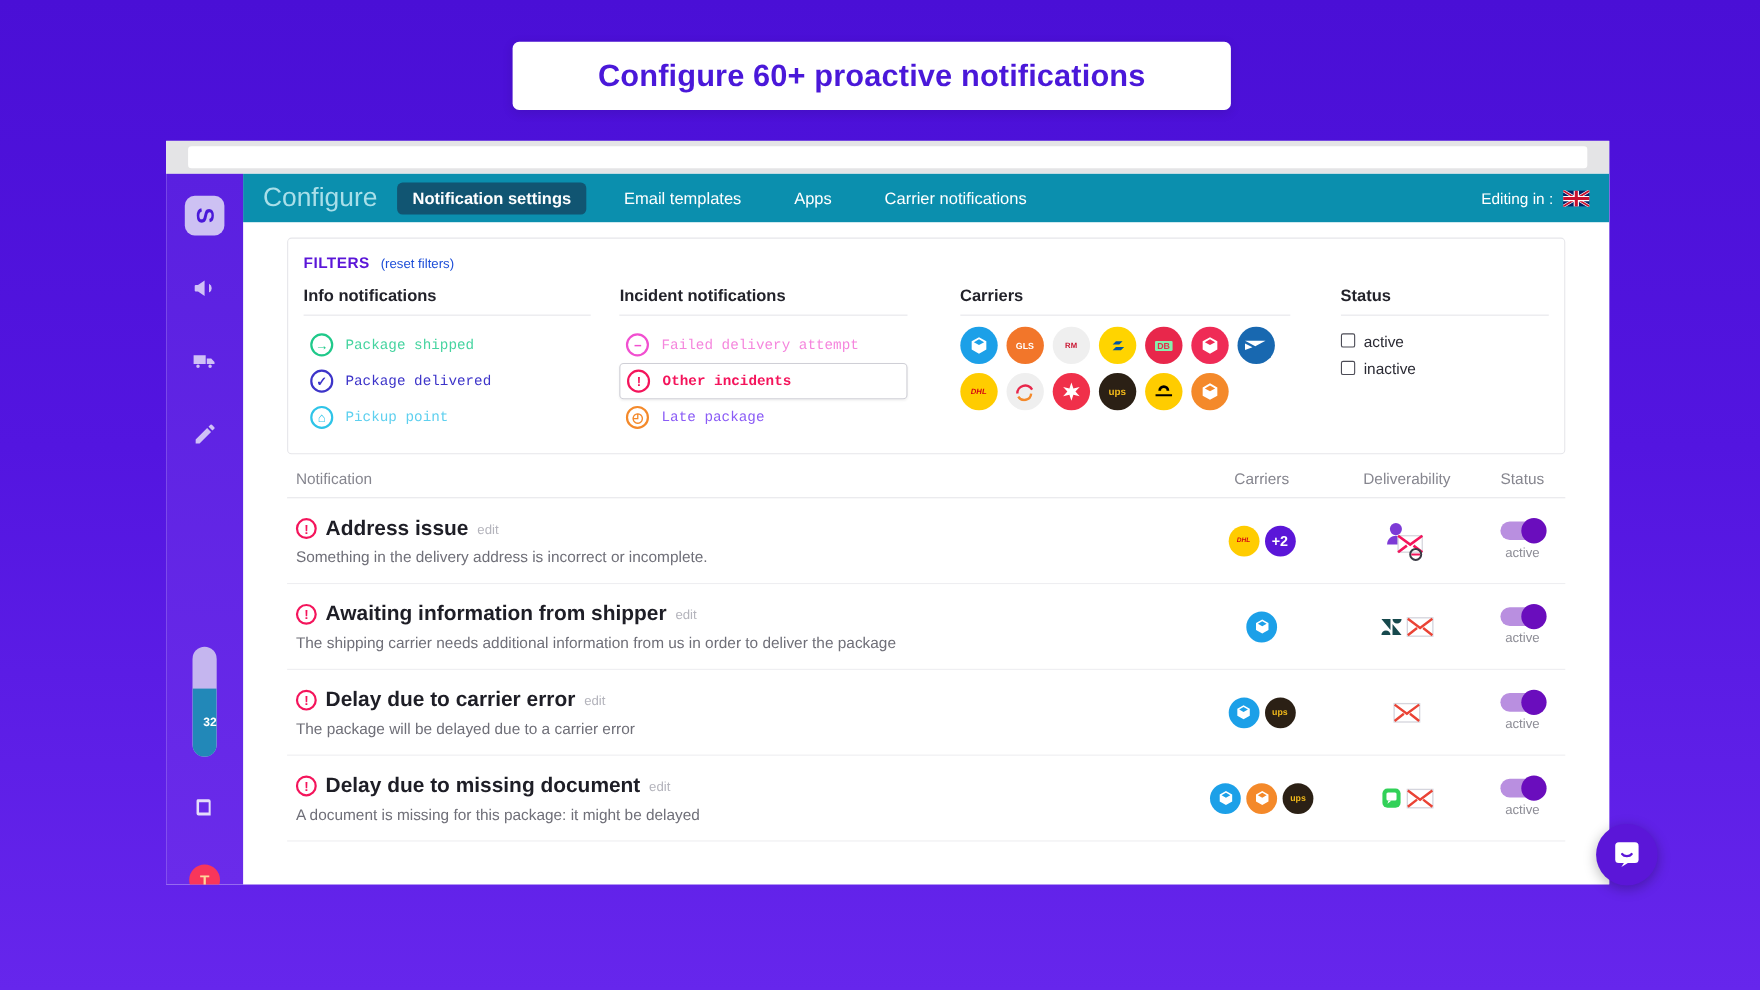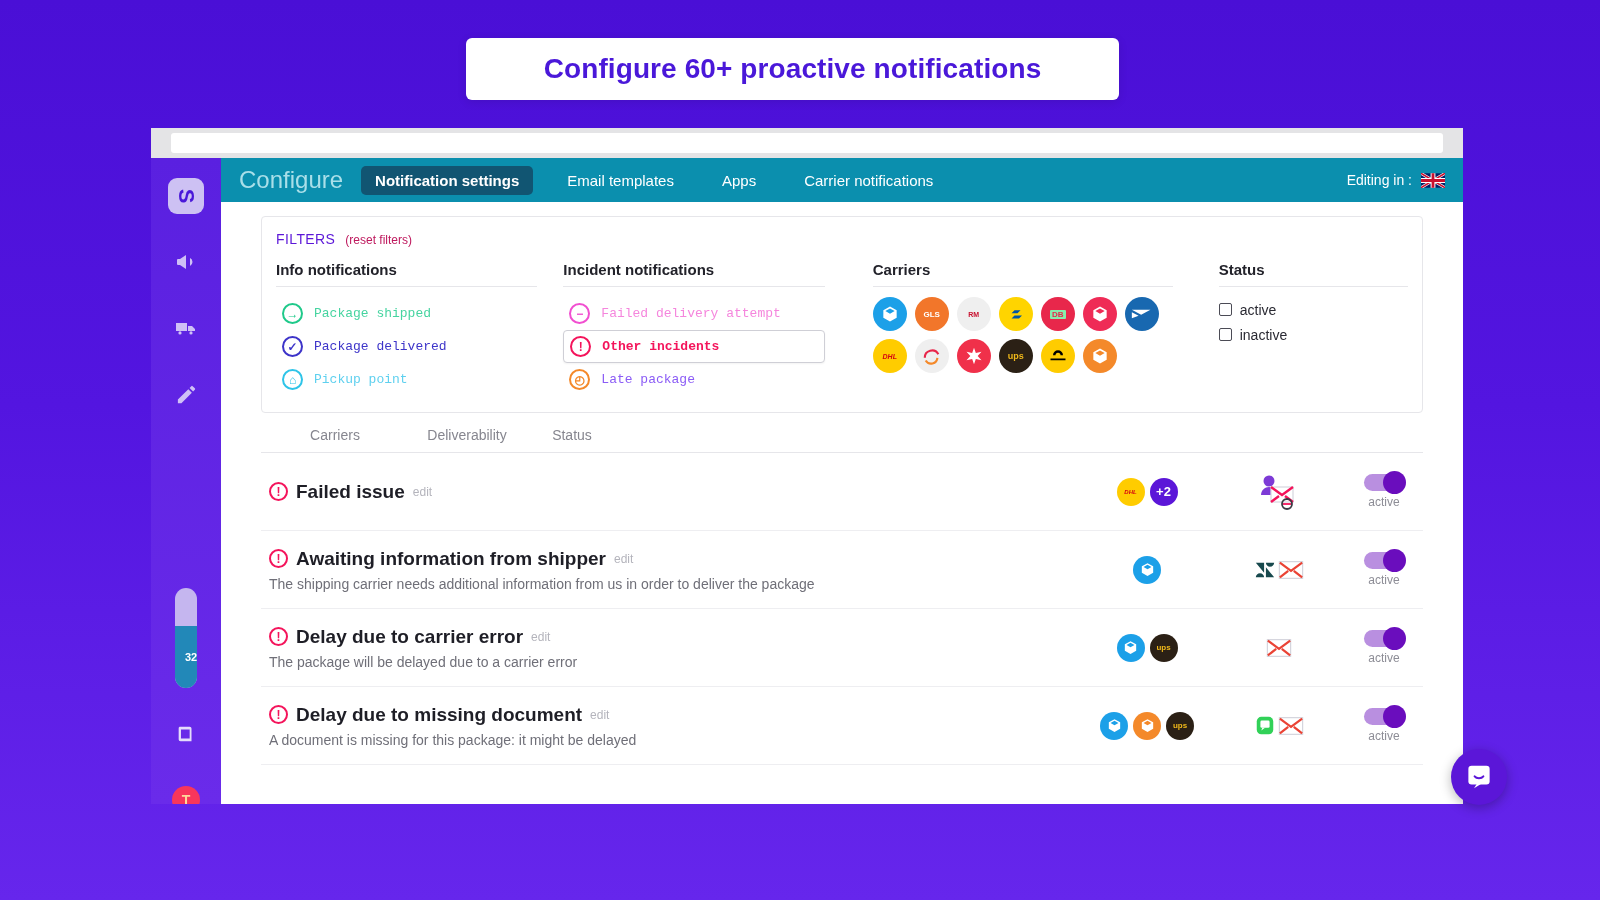--- a/index.html
+++ b/index.html
@@ -144,22 +144,22 @@
     flex: 1;
     padding: 14px 40px 0 40px;
     overflow: hidden;
   }
   #filters-card {
     border: 1px solid #e6e6ea;
     border-radius: 4px;
     padding: 14px 14px 16px 14px;
   }
   #filters-head { display: flex; align-items: baseline; gap: 10px; margin-bottom: 14px; }
-  #filters-title { color: #5b16d8; font-size: 14px; font-weight: 400; letter-spacing: .4px; }
-  #reset-filters { color: #be185d; font-size: 12px; cursor: pointer; }
+  #filters-title { color: #5b16d8; font-size: 14px; font-weight: 700; letter-spacing: .4px; }
+  #reset-filters { color: #1d4ed8; font-size: 12px; cursor: pointer; }
 
   #filters-columns { display: flex; gap: 26px; }
   .filter-col-info { width: 290px; }
   .filter-col-incident { width: 290px; }
   .filter-col-carriers { width: 310px; margin-left: 22px; }
   .filter-col-status { width: 210px; margin-left: 20px; }
   .col-title {
     font-size: 15px; color: #22222a; font-weight: 600;
     padding-bottom: 8px;
     border-bottom: 1px solid #e6e6ea;
@@ -451,32 +451,34 @@
               <div class="status-check">
                 <span class="checkbox-sq"></span>
                 <span class="status-check-label">inactive</span>
               </div>
             </div>
 
           </div>
         </div>
 
         <div id="table-head">
+          <div id="th-notification">Notification</div>
           <div class="th-carriers">Carriers</div>
           <div class="th-deliverability">Deliverability</div>
           <div class="th-status">Status</div>
         </div>
 
         <div class="notif-row">
           <div class="notif-main">
             <div class="notif-title-line">
               <span class="notif-alert-icon">!</span>
-              <span class="notif-title">Failed issue</span>
+              <span class="notif-title">Address issue</span>
               <span class="notif-edit">edit</span>
             </div>
+            <div class="notif-desc">Something in the delivery address is incorrect or incomplete.</div>
           </div>
           <div class="cell-carriers">
             <span class="mini-chip" style="background:#ffcc00;color:#d40511;font-size:6px;font-style:italic">DHL</span>
             <span class="mini-chip plus-chip">+2</span>
           </div>
           <div class="cell-deliverability">
             <svg width="46" height="38" viewBox="0 0 46 38">
               <circle cx="13" cy="8" r="5.5" fill="#7d3ad6"></circle>
               <path d="M5 22c0-5 4-8 8-8s8 3 8 8H5z" fill="#7d3ad6"></path>
               <rect x="15" y="14" width="22" height="15" fill="#fff" stroke="#d9d9e0" stroke-width="1.3"></rect>

